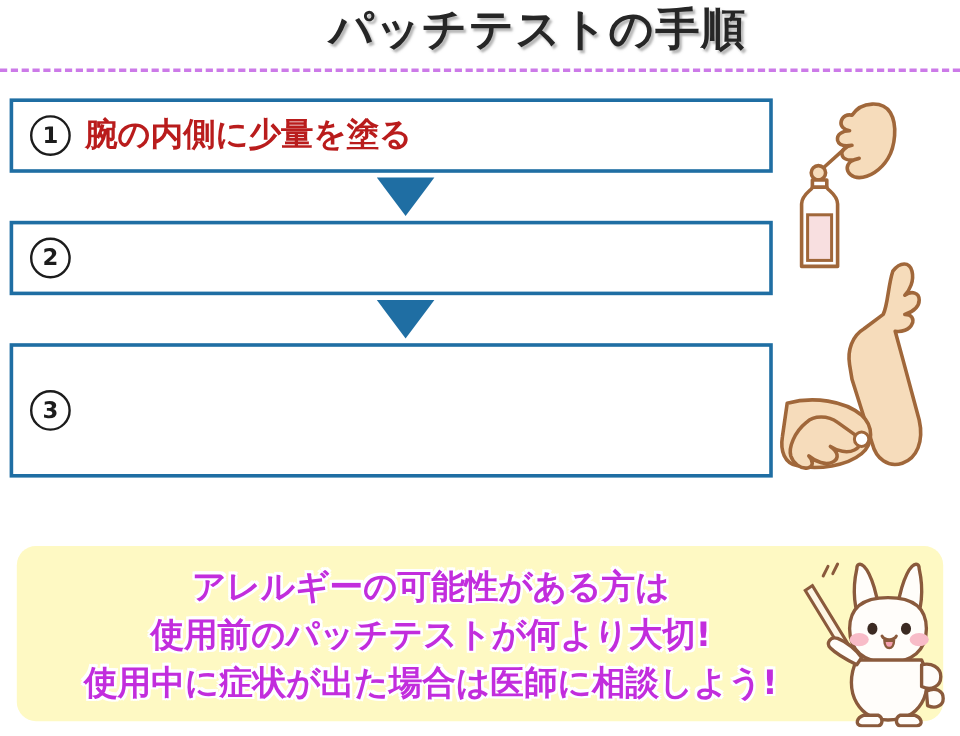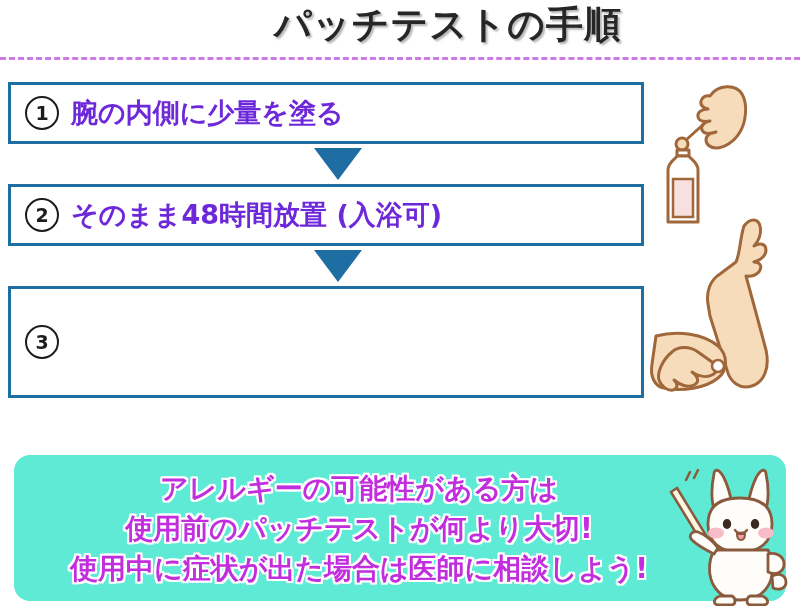--- a/index.html
+++ b/index.html
@@ -50,21 +50,21 @@
     border:2px solid #1c1c1c;
     border-radius:50%;
     display:flex;align-items:center;justify-content:center;
     font-size:19px;font-weight:bold;color:#1c1c1c;
     margin-right:12px;
     line-height:1;
   }
   .step-text{
     font-size:27px;
     font-weight:bold;
-    color:#6d28d9;
+    color:#b91c1c;
     line-height:1.02;
     letter-spacing:0px;
     white-space:pre-line;
     text-align:center;
   }
   #step3 .step-text{font-size:27px;line-height:1.28;}
 
   .arrow-wrap{
     height:40px;
     position:relative;
@@ -77,21 +77,21 @@
     border-left:24px solid transparent;
     border-right:24px solid transparent;
     border-top:32px solid #1f6ea3;
   }
 
   
   .banner{
     position:absolute;
     left:14px;top:455px;
     width:772px;height:146px;
-    background:#5eead4;
+    background:#fef9c3;
     border-radius:16px;
   }
   .banner-text{
     position:absolute;
     left:0;top:14px;width:690px;
     text-align:center;
     font-size:28px;
     font-weight:bold;
     color:#c22ddd;
     line-height:40px;
@@ -124,21 +124,20 @@
       <div class="circ">1</div>
       <div class="step-text">腕の内側に少量を塗る</div>
     </div>
 
     <div class="arrow-wrap">
       <div class="arrow"></div>
     </div>
 
     <div class="step-box" id="step2">
       <div class="circ">2</div>
-      <div class="step-text">そのまま48時間放置 (入浴可)</div>
     </div>
 
     <div class="arrow-wrap">
       <div class="arrow"></div>
     </div>
 
     <div class="step-box" id="step3">
       <div class="circ">3</div>
     </div>
 

